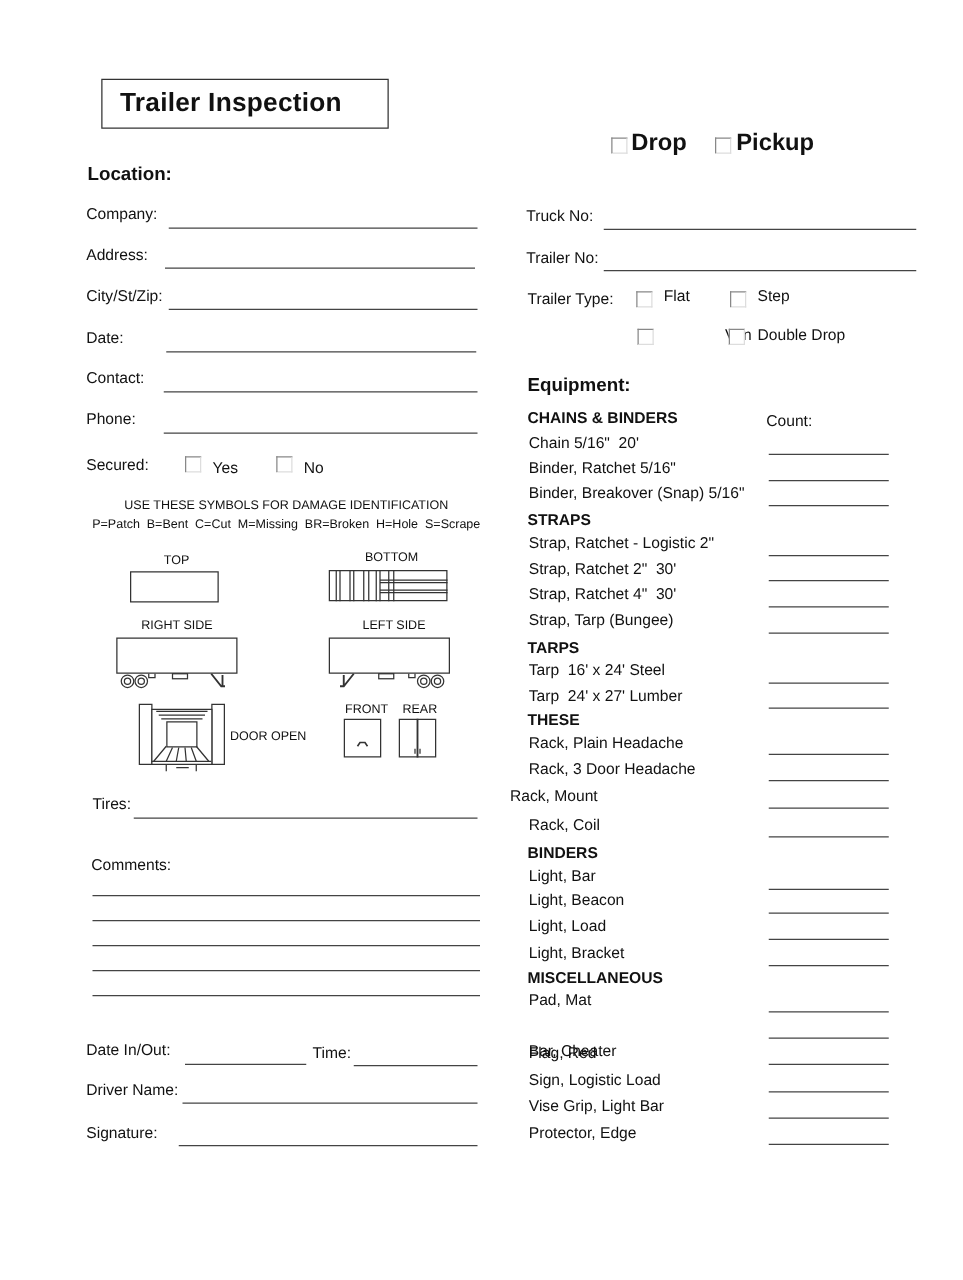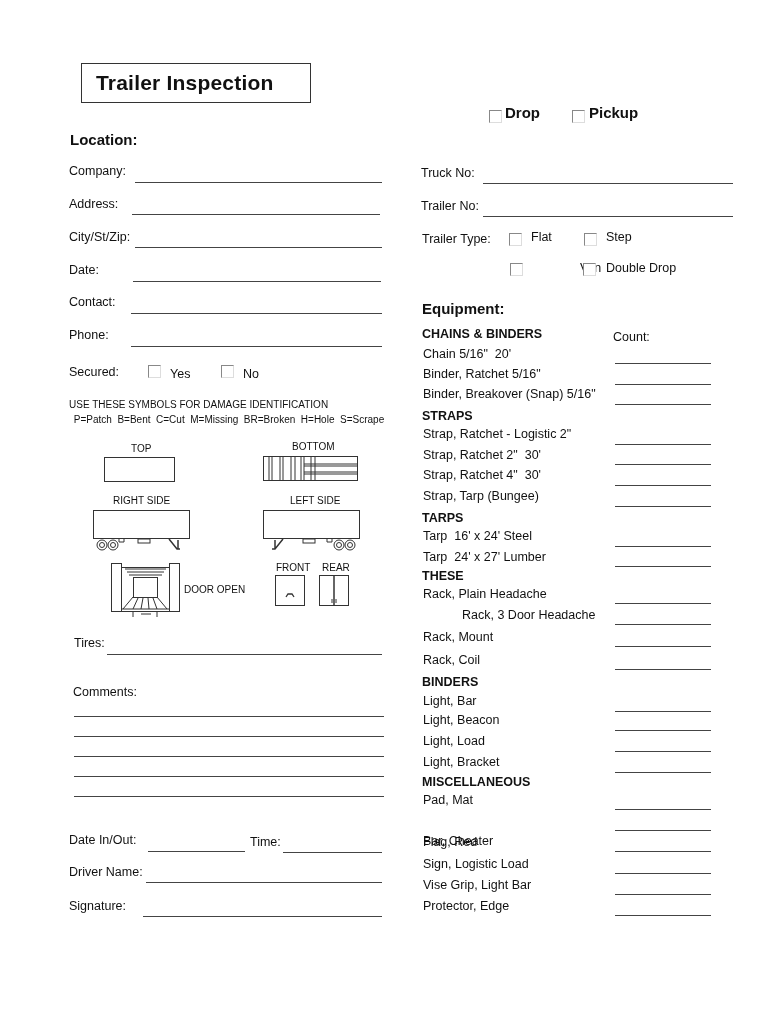--- a/index.html
+++ b/index.html
@@ -4,21 +4,21 @@
 <style>
   html,body{margin:0;padding:0;background:#fff;}
   body{width:770px;height:1024px;position:relative;overflow:hidden;font-family:"Liberation Sans",sans-serif;color:#111;}
   .abs{position:absolute;}
   .title-box{left:81px;top:63px;width:228px;height:38px;border:1px solid #333;}
   .title{left:96px;top:71px;font-size:21px;font-weight:bold;letter-spacing:0.2px;}
   .h-bold{font-weight:bold;font-size:15px;}
   .lbl{font-size:12.5px;}
   .line{position:absolute;height:0;border-top:1px solid #444;}
   .cb{position:absolute;width:11px;height:11px;border:1px solid #888;border-right-color:#ddd;border-bottom-color:#ddd;background:#fff;}
-  .big{font-size:15px;font-weight:bold;}
+  .big{font-size:19px;font-weight:bold;}
   .sec{font-size:12.5px;font-weight:bold;}
   .small{font-size:10px;}
   .item{font-size:12.5px;}
   svg{position:absolute;overflow:visible;}
 </style>
 </head>
 <body>
 
 <div class="abs title-box"></div>
 <div class="abs title">Trailer Inspection</div>
@@ -47,21 +47,21 @@
 
 <div class="abs lbl" style="left:69px;top:328px;">Phone:</div>
 <div class="line" style="left:131px;top:346px;width:251px;"></div>
 
 <div class="abs lbl" style="left:69px;top:365px;">Secured:</div>
 <div class="cb" style="left:148px;top:365px;"></div>
 <div class="abs lbl" style="left:170px;top:367px;">Yes</div>
 <div class="cb" style="left:221px;top:365px;"></div>
 <div class="abs lbl" style="left:243px;top:367px;">No</div>
 
-<div class="abs small" style="left:69px;top:399px;width:320px;text-align:left;">USE THESE SYMBOLS FOR DAMAGE IDENTIFICATION</div>
+<div class="abs small" style="left:69px;top:399px;width:320px;text-align:center;">USE THESE SYMBOLS FOR DAMAGE IDENTIFICATION</div>
 <div class="abs small" style="left:69px;top:414px;width:320px;text-align:center;white-space:pre;">P=Patch  B=Bent  C=Cut  M=Missing  BR=Broken  H=Hole  S=Scrape</div>
 
 <div class="abs small" style="left:131px;top:443px;">TOP</div>
 <svg style="left:104px;top:457px;" width="72" height="26">
   <rect x="0.5" y="0.5" width="70" height="24" fill="#fff" stroke="#333"></rect>
 </svg>
 
 <div class="abs small" style="left:292px;top:441px;">BOTTOM</div>
 <svg style="left:263px;top:456px;" width="96" height="26">
   <rect x="0.5" y="0.5" width="94" height="24" fill="#fff" stroke="#333"></rect>
@@ -191,23 +191,23 @@
     <div class="abs item" style="left: 423px; top: 489px; white-space: pre;">Strap, Tarp (Bungee)</div>
     <div class="line" style="left: 615px; top: 506px; width: 96px;"></div>
     <div class="abs sec" style="left: 422px; top: 511px;">TARPS</div>
     <div class="abs item" style="left: 423px; top: 529px; white-space: pre;">Tarp  16' x 24' Steel</div>
     <div class="line" style="left: 615px; top: 546px; width: 96px;"></div>
     <div class="abs item" style="left: 423px; top: 550px; white-space: pre;">Tarp  24' x 27' Lumber</div>
     <div class="line" style="left: 615px; top: 566px; width: 96px;"></div>
     <div class="abs sec" style="left: 422px; top: 569px;">THESE</div>
     <div class="abs item" style="left: 423px; top: 587px; white-space: pre;">Rack, Plain Headache</div>
     <div class="line" style="left: 615px; top: 603px; width: 96px;"></div>
-    <div class="abs item" style="left: 423px; top: 608px; white-space: pre; margin-left: 39px;">Rack, 3 Door Headache</div>
+    <div class="abs item" style="left: 423px; top: 608px; white-space: pre;">Rack, 3 Door Headache</div>
     <div class="line" style="left: 615px; top: 624px; width: 96px;"></div>
-    <div class="abs item" style="left: 423px; top: 630px; white-space: pre;">Rack, Mount</div>
+    <div class="abs item" style="left: 408px; top: 630px; white-space: pre;">Rack, Mount</div>
     <div class="line" style="left: 615px; top: 646px; width: 96px;"></div>
     <div class="abs item" style="left: 423px; top: 653px; white-space: pre;">Rack, Coil</div>
     <div class="line" style="left: 615px; top: 669px; width: 96px;"></div>
     <div class="abs sec" style="left: 422px; top: 675px;">BINDERS</div>
     <div class="abs item" style="left: 423px; top: 694px; white-space: pre;">Light, Bar</div>
     <div class="line" style="left: 615px; top: 711px; width: 96px;"></div>
     <div class="abs item" style="left: 423px; top: 713px; white-space: pre;">Light, Beacon</div>
     <div class="line" style="left: 615px; top: 730px; width: 96px;"></div>
     <div class="abs item" style="left: 423px; top: 734px; white-space: pre;">Light, Load</div>
     <div class="line" style="left: 615px; top: 751px; width: 96px;"></div>

